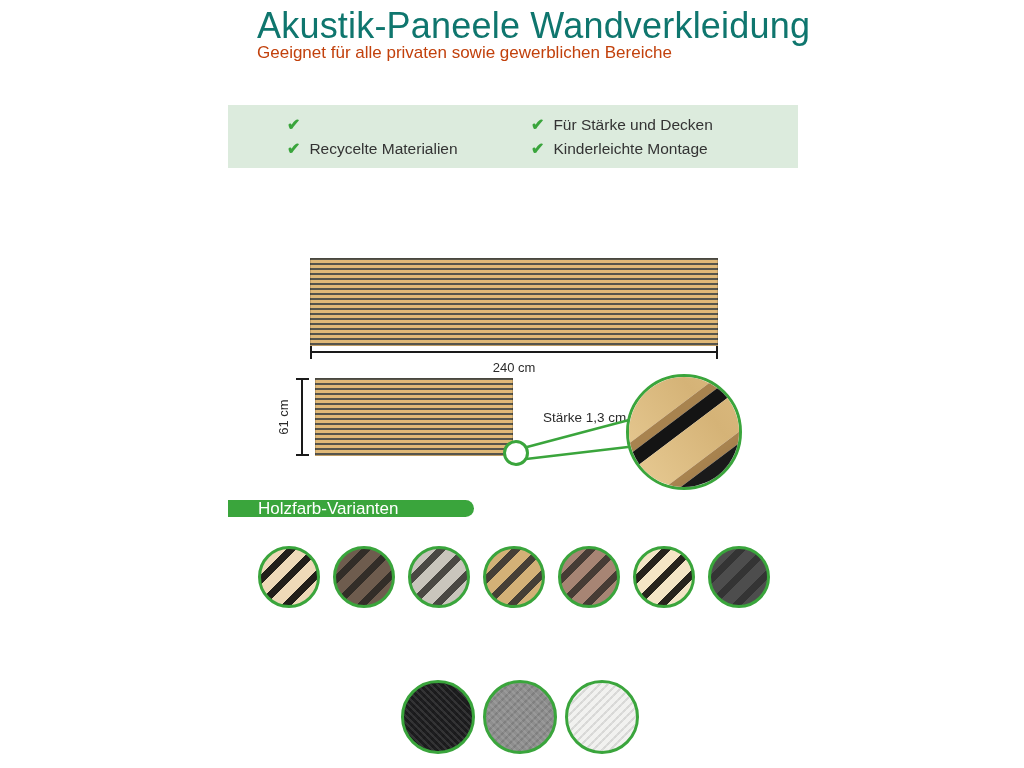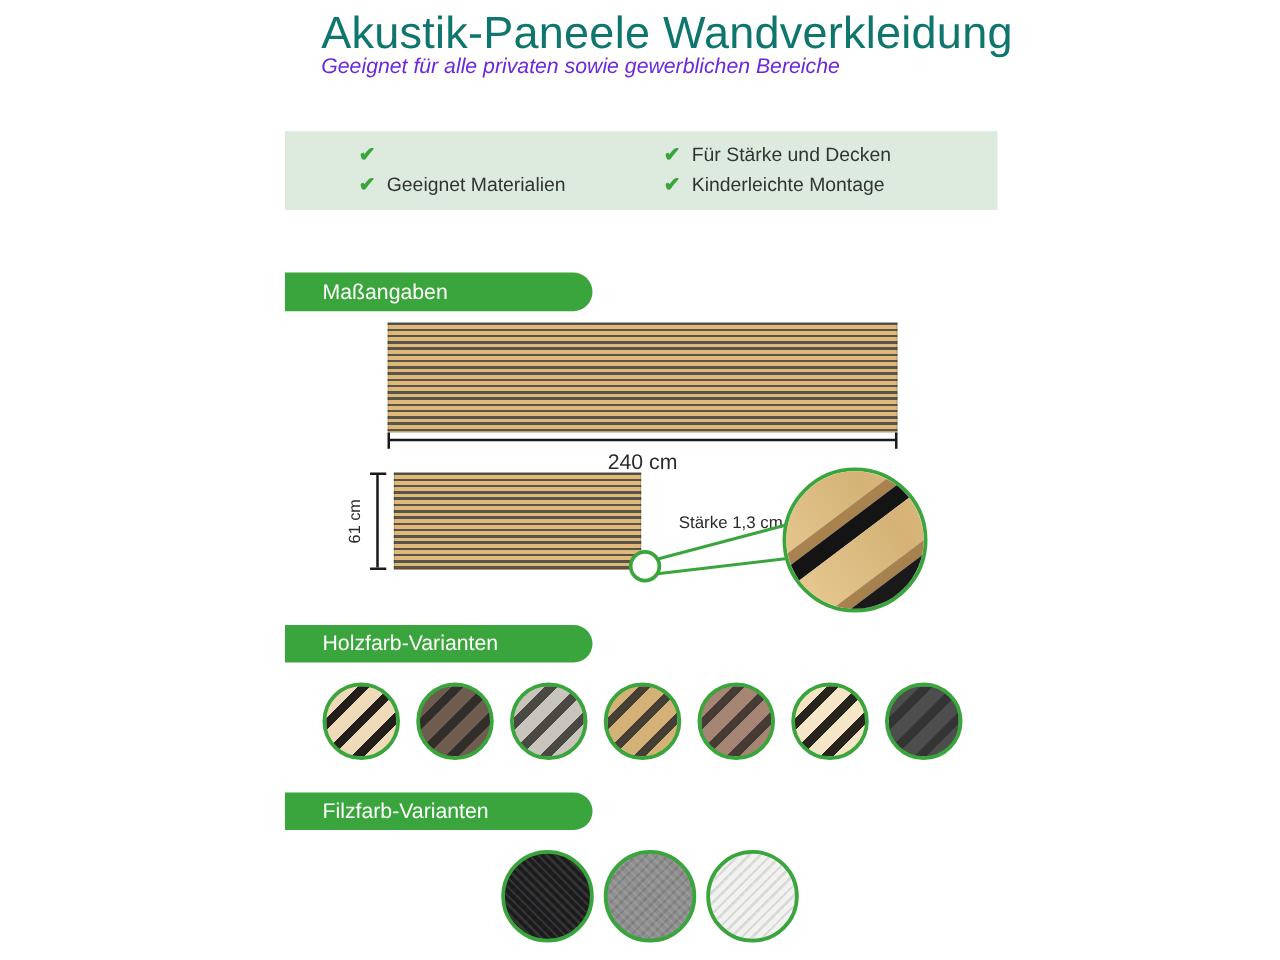--- a/index.html
+++ b/index.html
@@ -1,44 +1,44 @@
 <!DOCTYPE html>
 <html style="--accent: #3aa53c; --box-green: #dcebdd; --wood-slat: #e0b877; --slat-gap: #56544b;"><head>
 <meta charset="utf-8">
 <style>
   html,body{margin:0;padding:0;background:#fff;}
   body{font-family:"Liberation Sans", sans-serif; color:#333;}
   #stage{position:relative;width:1024px;height:768px;background:#fff;overflow:hidden;}
 
   .title{position:absolute;left:257px;top:5px;font-size:36px;color:#0f766e;letter-spacing:.2px;}
-  .subtitle{position:absolute;left:257px;top:43px;font-size:17px;color:#6d28d9;font-style:italic;}
+  .subtitle{position:absolute;left:257px;top:43px;font-size:17px;color:#c2410c;}
 
   .feature-box{position:absolute;left:228px;top:105px;width:570px;height:63px;
     background:var(--box-green,#dcebdd);display:grid;grid-template-columns:244px auto;
     padding:11px 0 0 59px;box-sizing:border-box;row-gap:6px;align-content:start;}
   .feature-item{display:flex;align-items:center;gap:9px;font-size:15.5px;color:#333;white-space:nowrap;}
   .check{color:var(--accent,#3aa53c);font-weight:bold;font-size:16px;line-height:1;}
 
   .badge{position:absolute;left:228px;width:246px;background:var(--accent,#3aa53c);
     border-radius:0 16px 16px 0;color:#fff;font-size:17px;display:flex;align-items:center;
     padding-left:30px;box-sizing:border-box;}
   .badge.dim{top:218px;height:31px;}
-  .badge.wood{top:500px;height:30px;}
+  .badge.wood{top:500px;height:17px;}
   .badge.felt{top:634px;height:30px;}
 
   .panel{position:absolute;
     background:repeating-linear-gradient(to bottom,var(--slat-gap,#56544b) 0 2px,var(--wood-slat,#e0b877) 2px 5px);
     box-shadow:inset 0 0 0 1px rgba(0,0,0,.15);}
   .panel.large{left:310px;top:258px;width:408px;height:88px;}
   .panel.small{left:315px;top:378px;width:198px;height:78px;}
 
   .hdim{position:absolute;}
   .hdim .rule{height:13px;border-left:2px solid #1a1a1a;border-right:2px solid #1a1a1a;position:relative;}
   .hdim .rule::after{content:"";position:absolute;left:0;right:0;top:5px;height:2px;background:#1a1a1a;}
-  .hdim .lab{text-align:center;font-size:17px;color:#2b2b2b;margin-top:1px;}
+  .hdim .lab{text-align:center;font-size:13px;color:#2b2b2b;margin-top:1px;}
   .hdim.d240{left:310px;top:346px;width:408px;}
   .hdim.d120{left:315px;top:462px;width:201px;}
 
   .vdim{position:absolute;left:296px;top:378px;width:13px;height:78px;
     border-top:2px solid #1a1a1a;border-bottom:2px solid #1a1a1a;box-sizing:border-box;}
   .vdim::after{content:"";position:absolute;top:0;bottom:0;left:5px;width:2px;background:#1a1a1a;}
   .vlabel{position:absolute;left:254px;top:409px;width:60px;height:16px;text-align:center;
     font-size:13px;color:#2b2b2b;transform:rotate(-90deg);}
 
   .thickness{position:absolute;left:543px;top:410px;font-size:13.5px;color:#2b2b2b;}
@@ -83,29 +83,28 @@
   <div class="feature-box">
     <div class="feature-item">
       <span class="check">✔</span>
     </div>
     <div class="feature-item">
       <span class="check">✔</span>
       <span>Für Stärke und Decken</span>
     </div>
     <div class="feature-item">
       <span class="check">✔</span>
-      <span>Geeignet Materialien</span>
+      <span>Recycelte Materialien</span>
     </div>
     <div class="feature-item">
       <span class="check">✔</span>
       <span>Kinderleichte Montage</span>
     </div>
   </div>
 
-  <div class="badge dim">Maßangaben</div>
 
   <div class="panel large"></div>
   <div class="hdim d240">
     <div class="rule"></div>
     <div class="lab">240 cm</div>
   </div>
 
   <div class="panel small"></div>
   <div class="vdim"></div>
   <div class="vlabel">61 cm</div>
@@ -135,20 +134,19 @@
   <div class="swatch-row" id="wood-row">
       <div class="swatch woodv" style="background: repeating-linear-gradient(135deg, rgb(34, 31, 26) 0px, rgb(34, 31, 26) 7px, rgb(238, 217, 184) 7px, rgb(238, 217, 184) 18px);"></div>
       <div class="swatch woodv" style="background: repeating-linear-gradient(135deg, rgb(50, 45, 40) 0px, rgb(50, 45, 40) 7px, rgb(110, 92, 78) 7px, rgb(110, 92, 78) 18px);"></div>
       <div class="swatch woodv" style="background: repeating-linear-gradient(135deg, rgb(74, 72, 67) 0px, rgb(74, 72, 67) 7px, rgb(201, 197, 188) 7px, rgb(201, 197, 188) 18px);"></div>
       <div class="swatch woodv" style="background: repeating-linear-gradient(135deg, rgb(69, 63, 54) 0px, rgb(69, 63, 54) 7px, rgb(211, 177, 119) 7px, rgb(211, 177, 119) 18px);"></div>
       <div class="swatch woodv" style="background: repeating-linear-gradient(135deg, rgb(70, 60, 53) 0px, rgb(70, 60, 53) 7px, rgb(167, 133, 116) 7px, rgb(167, 133, 116) 18px);"></div>
       <div class="swatch woodv" style="background: repeating-linear-gradient(135deg, rgb(39, 35, 29) 0px, rgb(39, 35, 29) 7px, rgb(244, 229, 198) 7px, rgb(244, 229, 198) 18px);"></div>
       <div class="swatch woodv" style="background: repeating-linear-gradient(135deg, rgb(52, 52, 52) 0px, rgb(52, 52, 52) 7px, rgb(77, 77, 77) 7px, rgb(77, 77, 77) 18px);"></div>
     </div>
 
-  <div class="badge felt">Filzfarb-Varianten</div>
   <div class="swatch-row" id="felt-row">
       <div class="swatch feltv" style="background-color: rgb(29, 29, 31);"></div>
       <div class="swatch feltv" style="background-color: rgb(142, 142, 142);"></div>
       <div class="swatch feltv" style="background-color: rgb(241, 241, 239);"></div>
     </div>
 
 </div>
 
 </body></html>

